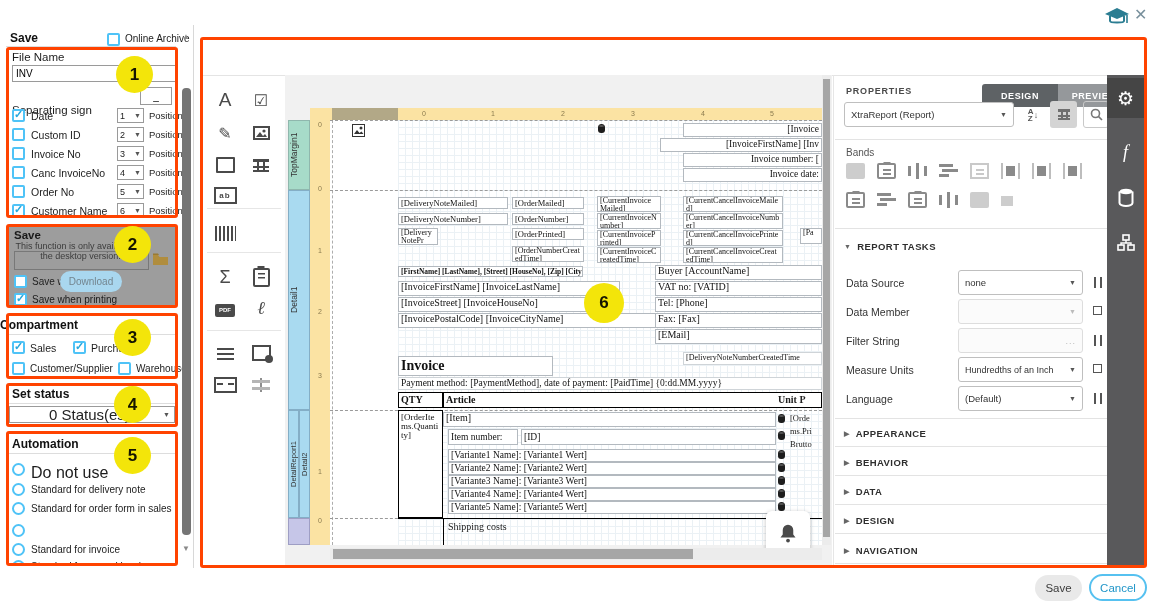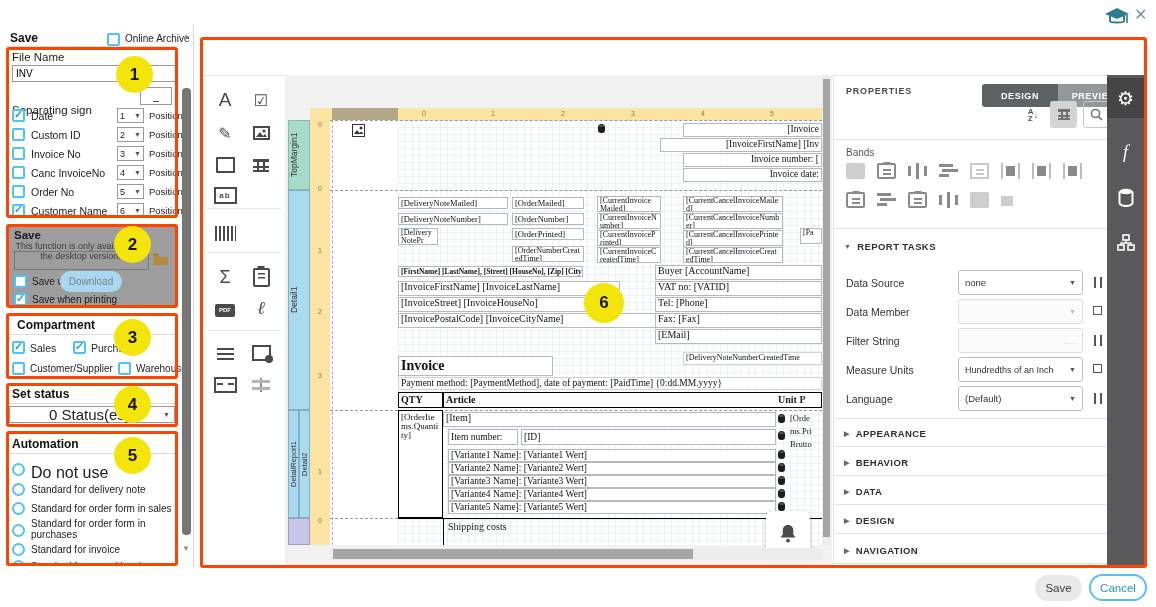--- a/index.html
+++ b/index.html
@@ -187,21 +187,21 @@
         </svg>
     </span>
     <span class="cb" style="left:5px;top:48px;"></span>
     <span class="lbl" style="left:23px;top:49px;font-size:10px;color:#222;">Save wh</span>
     <div class="abs" style="left:51px;top:44px;width:62px;height:21px;border-radius:12px;background:#a9d7ef;color:#73858f;font-size:10px;display:flex;align-items:center;justify-content:center;">Download</div>
     <span class="cb on" style="left:5px;top:66px;"></span>
     <span class="lbl" style="left:23px;top:67px;font-size:10px;color:#1a1a1a;">Save when printing</span>
   </div>
 
   <div class="hl-box" style="left:6px;top:313px;width:172px;height:66px;z-index:40;"></div>
-  <span class="sect-title" style="left:17px;top:318px;text-align:right;">Compartment</span>
+  <span class="sect-title" style="left:0;top:318px;text-align:right;">Compartment</span>
   <div class="divider" style="left:9px;top:334px;width:166px;"></div>
   <span class="cb on" style="left:12px;top:341px;"></span>
   <span class="lbl" style="left:30px;top:342px;text-align:right;">Sales</span>
   <span class="cb on" style="left:73px;top:341px;"></span>
   <span class="lbl" style="left:91px;top:342px;">Purchases</span>
   <span class="cb" style="left:12px;top:362px;"></span>
   <span class="lbl" style="left:30px;top:363px;font-size:10px;">Customer/Supplier</span>
   <span class="cb" style="left:118px;top:362px;"></span>
   <span class="lbl" style="left:136px;top:363px;font-size:10px;">Warehouse</span>
 
@@ -217,21 +217,20 @@
   <div class="abs" style="left:6px;top:431px;width:172px;height:132px;overflow:hidden;">
     <span class="sect-title" style="left:6px;top:6px;">Automation</span>
     <div class="divider" style="left:3px;top:22px;width:166px;"></div>
     <span class="rad" style="left:6px;top:32px;"></span>
     <span class="lbl" style="left:25px;top:33px;font-size:16px;">Do not use</span>
     <span class="rad" style="left:6px;top:52px;"></span>
     <span class="lbl" style="left:25px;top:53px;font-size:10px;">Standard for delivery note</span>
     <span class="rad" style="left:6px;top:71px;"></span>
     <span class="lbl" style="left:25px;top:72px;font-size:10px;">Standard for order form in sales</span>
     <span class="rad" style="left:6px;top:93px;"></span>
-    <span class="lbl" style="left:25px;top:87px;font-size:10px;white-space:normal;width:130px;line-height:11px;">Standard for order form in purchases</span>
     <span class="rad" style="left:6px;top:112px;"></span>
     <span class="lbl" style="left:25px;top:113px;font-size:10px;">Standard for invoice</span>
     <span class="rad" style="left:6px;top:129px;"></span>
     <span class="lbl" style="left:25px;top:130px;font-size:10px;">Standard for cancel invoice</span>
   </div>
 
   <span class="abs" style="left:182px;top:32px;font-size:8px;color:#8a8a8a;">▲</span>
   <div class="abs" style="left:182px;top:88px;width:9px;height:447px;background:#757575;border-radius:4px;"></div>
   <span class="abs" style="left:182px;top:544px;font-size:8px;color:#8a8a8a;">▼</span>
 
@@ -425,20 +424,24 @@
 
     <div class="abs" style="left:127px;top:508px;width:492px;height:12px;background:#ececec;">
       <div class="abs" style="left:3px;top:1px;width:360px;height:10px;background:#a6a6a6;"></div>
     </div>
     <div class="abs" style="left:619px;top:35px;width:9px;height:470px;background:#ececec;">
       <div class="abs" style="left:1px;top:4px;width:7px;height:458px;background:#a6a6a6;"></div>
     </div>
 
     <div class="vline" style="left:630px;top:35px;height:490px;background:#e6e6e6;"></div>
     <span class="abs" style="left:643px;top:46px;font-size:9px;font-weight:bold;letter-spacing:.8px;color:#4a4a4a;">PROPERTIES</span>
+    <div class="psel" style="left:641px;top:62px;width:170px;">
+      <span>XtraReport (Report)</span>
+        <span class="caret" style="color:#555;">▼</span>
+    </div>
     <div class="abs" style="left:818px;top:63px;width:24px;height:24px;display:flex;align-items:center;justify-content:center;">
       <span style="font-size:8px;font-weight:bold;color:#555;line-height:7px;display:inline-block;">A<br>Z</span>
         <span style="font-size:9px;color:#555;">↓</span>
     </div>
     <div class="abs" style="left:847px;top:61px;width:27px;height:27px;background:#d4d4d4;border-radius:3px;display:flex;align-items:center;justify-content:center;">
       <span class="ic-grid" style="width:12px;height:11px;background:
         linear-gradient(#6f6f6f,#6f6f6f) 0 0/12px 2px no-repeat,
         linear-gradient(#6f6f6f,#6f6f6f) 0 9px/12px 2px no-repeat,
         repeating-linear-gradient(0deg,transparent 0 3px,#6f6f6f 3px 5px),
         repeating-linear-gradient(90deg,transparent 0 3px,#6f6f6f 3px 5px);"></span>

